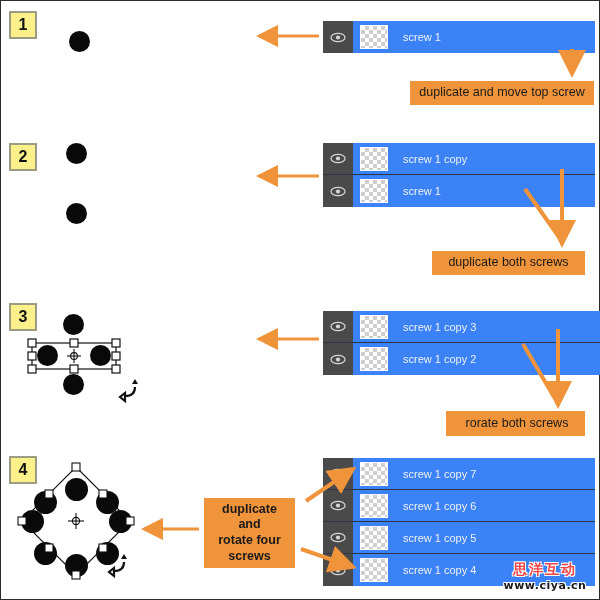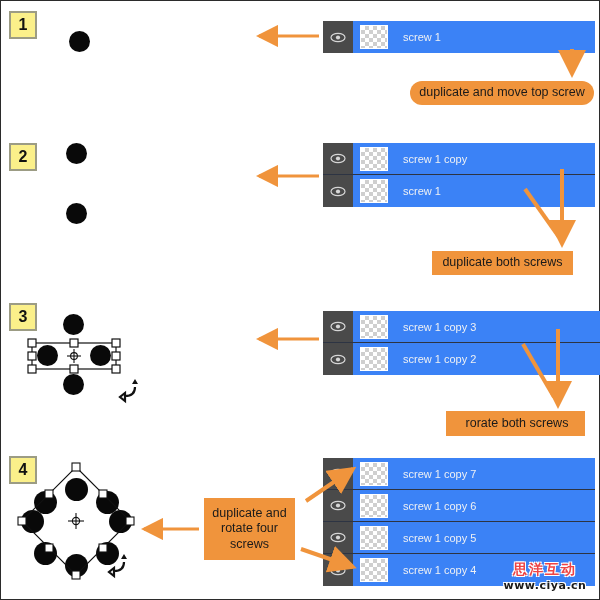--- a/index.html
+++ b/index.html
@@ -112,21 +112,21 @@
           <circle cx="8" cy="5.5" r="2.1" fill="#d6d6d6"></circle>
         </svg>
       </div>
       <div class="thumb-cell">
         <div class="thumb"></div>
       </div>
       <div class="layer-name">screw 1</div>
     </div>
   </div>
 
-  <div class="callout" style="left:409px;top:80px;width:184px;height:24px;border-radius:12px;">duplicate and move top screw</div>
+  <div class="callout" style="left:409px;top:80px;width:184px;height:24px;">duplicate and move top screw</div>
 
   <div class="step-badge" style="left:8px;top:142px;">2</div>
 
   <div class="screw" style="left:65px;top:142px;width:21px;height:21px;"></div>
   <div class="screw" style="left:65px;top:202px;width:21px;height:21px;"></div>
 
   <div class="layer-panel" style="left:322px;top:142px;width:272px;">
     <div class="layer-row">
       <div class="eye-cell">
         <svg class="eye-icon" width="16" height="11" viewBox="0 0 16 11">
@@ -146,21 +146,21 @@
           <circle cx="8" cy="5.5" r="2.1" fill="#d6d6d6"></circle>
         </svg>
       </div>
       <div class="thumb-cell">
         <div class="thumb"></div>
       </div>
       <div class="layer-name">screw 1</div>
     </div>
   </div>
 
-  <div class="callout" style="left:431px;top:250px;width:141px;height:24px;">duplicate both screws</div>
+  <div class="callout" style="left:431px;top:250px;width:153px;height:24px;">duplicate both screws</div>
 
   <div class="step-badge" style="left:8px;top:302px;">3</div>
 
   <div class="screw" style="left:62px;top:313px;width:21px;height:21px;"></div>
   <div class="screw" style="left:36px;top:344px;width:21px;height:21px;"></div>
   <div class="screw" style="left:89px;top:344px;width:21px;height:21px;"></div>
   <div class="screw" style="left:62px;top:373px;width:21px;height:21px;"></div>
 
   <div class="layer-panel" style="left:322px;top:310px;width:296px;">
     <div class="layer-row">
@@ -195,21 +195,21 @@
 
   <div class="screw" style="left:64px;top:477px;width:23px;height:23px;"></div>
   <div class="screw" style="left:95px;top:490px;width:23px;height:23px;"></div>
   <div class="screw" style="left:108px;top:509px;width:23px;height:23px;"></div>
   <div class="screw" style="left:95px;top:541px;width:23px;height:23px;"></div>
   <div class="screw" style="left:64px;top:553px;width:23px;height:23px;"></div>
   <div class="screw" style="left:33px;top:541px;width:23px;height:23px;"></div>
   <div class="screw" style="left:20px;top:509px;width:23px;height:23px;"></div>
   <div class="screw" style="left:33px;top:490px;width:23px;height:23px;"></div>
 
-  <div class="callout" style="left:203px;top:497px;width:91px;height:62px;flex-direction:column;">
+  <div class="callout" style="left:203px;top:497px;width:91px;height:70px;flex-direction:column;font-weight:bold;">
     <span>duplicate and</span>
     <span>rotate four</span>
     <span>screws</span>
   </div>
 
   <div class="layer-panel" style="left:322px;top:457px;width:272px;">
     <div class="layer-row">
       <div class="eye-cell">
         <svg class="eye-icon" width="16" height="11" viewBox="0 0 16 11">
           <ellipse cx="8" cy="5.5" rx="7" ry="4.2" fill="none" stroke="#d6d6d6" stroke-width="1.2"></ellipse>

